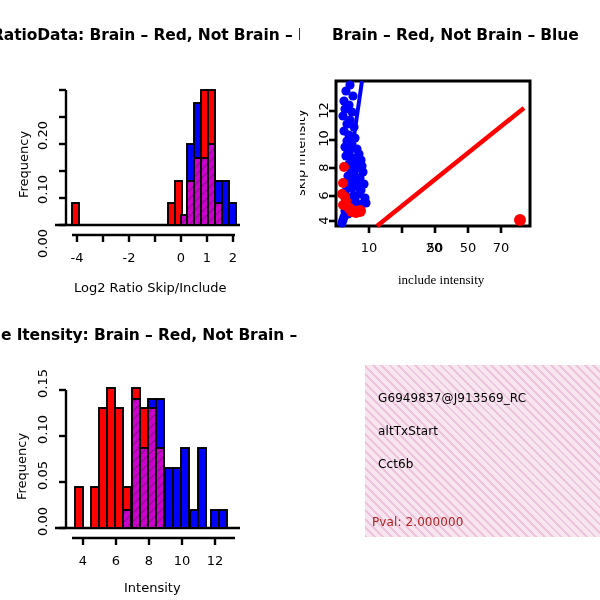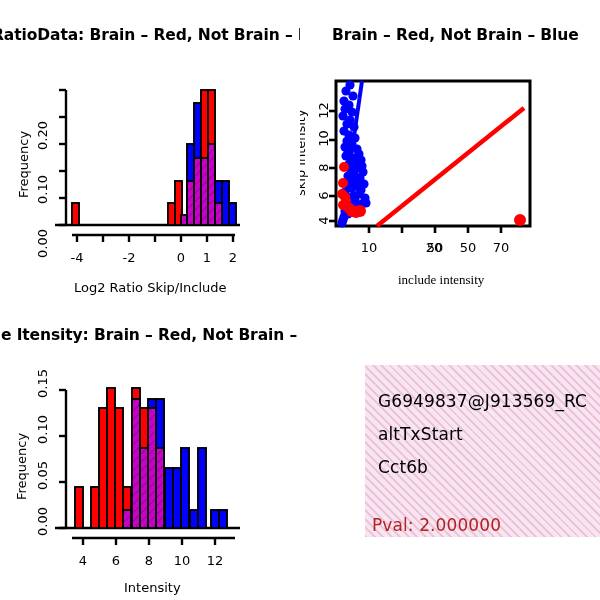--- a/index.html
+++ b/index.html
@@ -46,21 +46,21 @@
     transform-origin: 50% 50%;
     transform: rotate(-90deg);
   }
   svg { display: block; overflow: visible; }
   .infobox {
     position: absolute;
     box-sizing: border-box;
   }
   .infobox .line {
     position: absolute;
-    font-size: 17px;
+    font-size: 12px;
     color: #000;
     white-space: nowrap;
     letter-spacing: 0.1px;
   }
   .infobox .line.pval { color: #b22222; }
   .clip { overflow: hidden; }
 </style>
 </head>
 <body>
 

